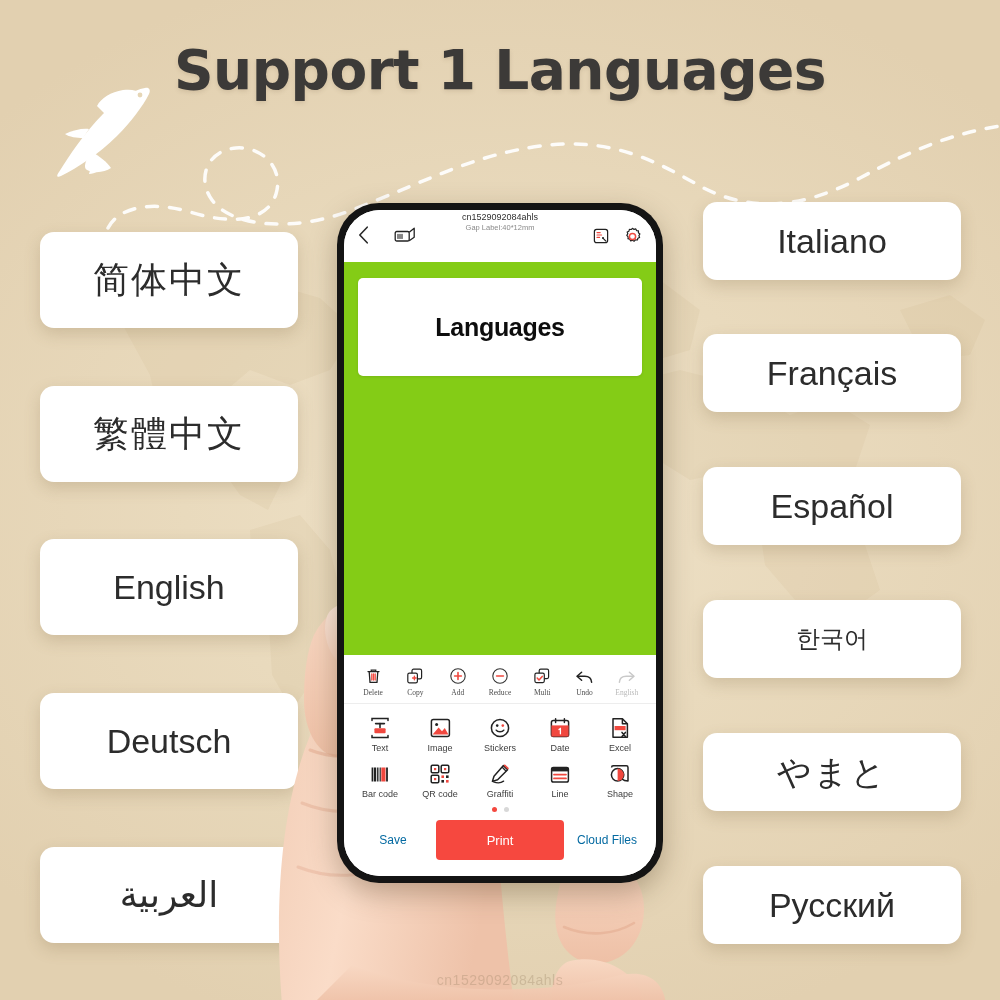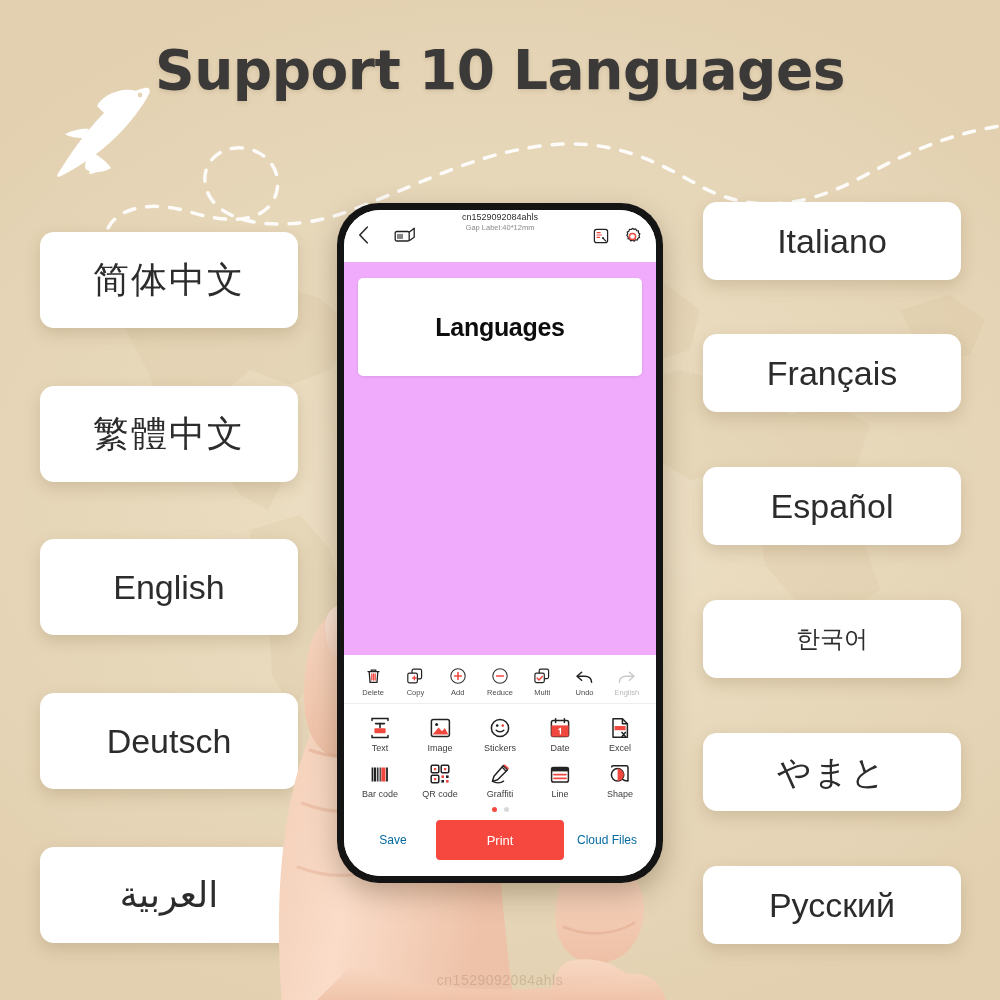--- a/index.html
+++ b/index.html
@@ -107,21 +107,21 @@
   }
   .tb-sku   { font-size: 9px; color: #2f2f2f; line-height: 1.25; }
   .tb-title { font-size: 12px; color: #1c1c1c; font-weight: 600; line-height: 1.3; }
   .tb-sub   { font-size: 7.5px; color: #8a8a8a; line-height: 1.3; }
   .tb-right { margin-left: auto; display: flex; align-items: center; gap: 13px; }
   .tb-right svg { display:block; }
 
   
   .canvas-area {
     flex: 1 1 auto;
-    background: #f0abfc;
+    background: #84cc16;
     padding: 16px 14px 0 14px;
   }
   .label-card {
     width: 100%; height: 98px;
     background: #fff;
     border-radius: 5px;
     box-shadow: 0 1px 3px rgba(0,0,0,.10);
     display: flex; align-items: center; justify-content: center;
   }
   .label-text {
@@ -134,21 +134,21 @@
   .tools { background: #fff; flex: 0 0 auto; }
   .row1 {
     display: flex; padding: 8px 8px 6px 8px;
     border-bottom: 1px solid #ededed;
   }
   .row-grid {
     display: grid; grid-template-columns: repeat(5, 1fr);
     padding: 9px 6px 4px 6px;
   }
   .tool { display: flex; flex-direction: column; align-items: center; gap: 4px; flex: 1; }
-  .row1 .tool { gap: 3px; }
+  .row1 .tool { gap: 3px; font-family: Liberation Serif, serif; }
   .tool-ic { height: 22px; display: flex; align-items: flex-end; justify-content: center; }
   .row-grid .tool-ic { height: 26px; }
   .tool-lb { font-size: 7.5px; color: #4d4d4d; white-space: nowrap; }
   .row-grid .tool-lb { font-size: 9px; color: #3d3d3d; }
   .tool.disabled .tool-lb { color: #b9b9b9; }
 
   .dots { display: flex; justify-content: center; gap: 7px; padding: 4px 0 2px 0; background:#fff;}
   .dot { width: 5px; height: 5px; border-radius: 50%; background: #d8d8d8; }
   .dot.on { background: #f5past; background:#f4483f; }
 
@@ -213,21 +213,21 @@
                  C98 28 86 44 72 58 C54 76 32 90 16 98 C12 100 11 98 14 94 Z"></path>
         <path d="M96 16 C86 18 72 26 60 36 L52 28 C56 20 66 14 78 12 C86 11 92 12 96 16 Z"></path>
         <path d="M47 74 C54 78 62 84 66 90 C60 94 50 96 42 92 C38 90 40 82 47 74 Z"></path>
         <path d="M20 56 C28 52 38 50 44 51 L38 60 C32 60 24 59 20 56 Z"></path>
         <path d="M44 96 C46 88 50 82 54 79 L60 86 C56 92 50 96 44 96 Z"></path>
       </g>
       <circle cx="95" cy="17" r="2.4" fill="#e6d6b6"></circle>
     </svg>
   </div>
 
-  <div class="title">Support 10 Languages</div>
+  <div class="title">Support 1 Languages</div>
 
   <div class="card col-left" style="top:232px">
     <span class="cjk">简体中文</span>
   </div>
   <div class="card col-left" style="top:386px">
     <span class="cjk">繁體中文</span>
   </div>
   <div class="card col-left" style="top:539px">
     <span class="lat">English</span>
   </div>

